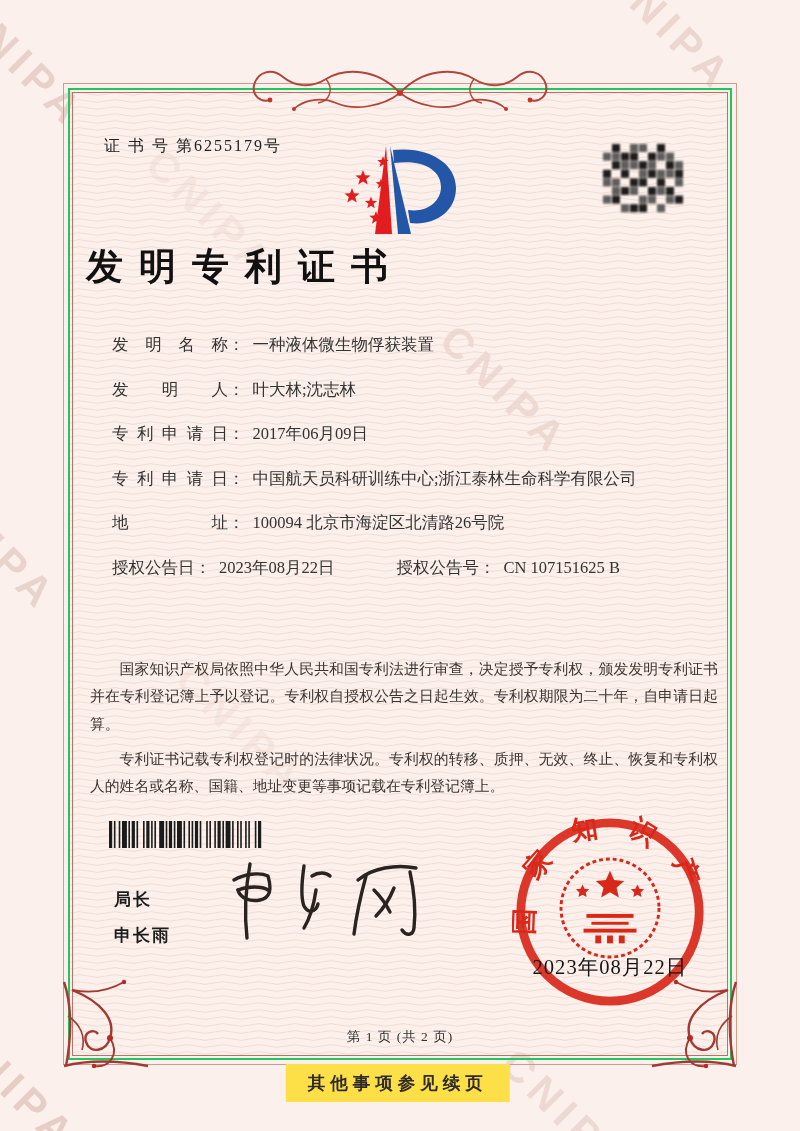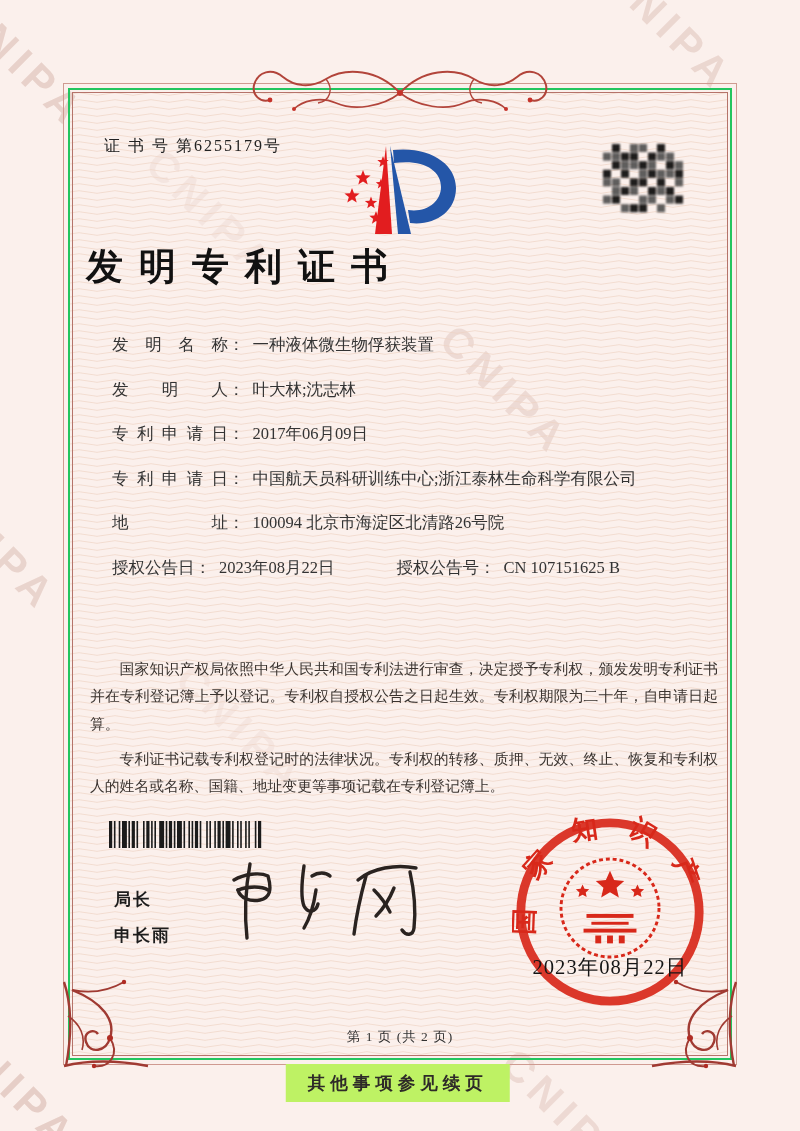--- a/index.html
+++ b/index.html
@@ -55,21 +55,21 @@
   .signature{position:absolute;left:150px;top:756px;width:220px;height:100px;}
   
   .seal{position:absolute;left:442px;top:724px;width:196px;height:196px;z-index:5;}
   .seal text{font-family:"Liberation Serif",serif;}
   .seal .ring-text{font-size:27px;font-weight:bold;letter-spacing:27px;fill:#d8281a;}
   .seal .seal-date{font-size:21px;fill:#151515;letter-spacing:1px;}
   
   .page-info{position:absolute;left:0;top:938px;width:100%;text-align:center;font-size:13.5px;color:#333;letter-spacing:1px;}
   .note-box{
     position:absolute;left:50%;top:1064px;transform:translateX(-51%);
-    background:#bef264;padding:7px 22px;font-size:17.5px;letter-spacing:5px;color:#2e2a28;z-index:3;
+    background:#fde047;padding:7px 22px;font-size:17.5px;letter-spacing:5px;color:#2e2a28;z-index:3;
     font-weight:bold;
   }
 </style>
 </head>
 <body>
 
 <div class="wm" style="left:-20px;top:-12px;opacity:.55">CNIPA</div>
 <div class="wm" style="left:628px;top:-48px;opacity:.45">CNIPA</div>
 <div class="wm" style="left:170px;top:140px;opacity:.18">CNIPA</div>
 <div class="wm" style="left:464px;top:316px;opacity:.38">CNIPA</div>

